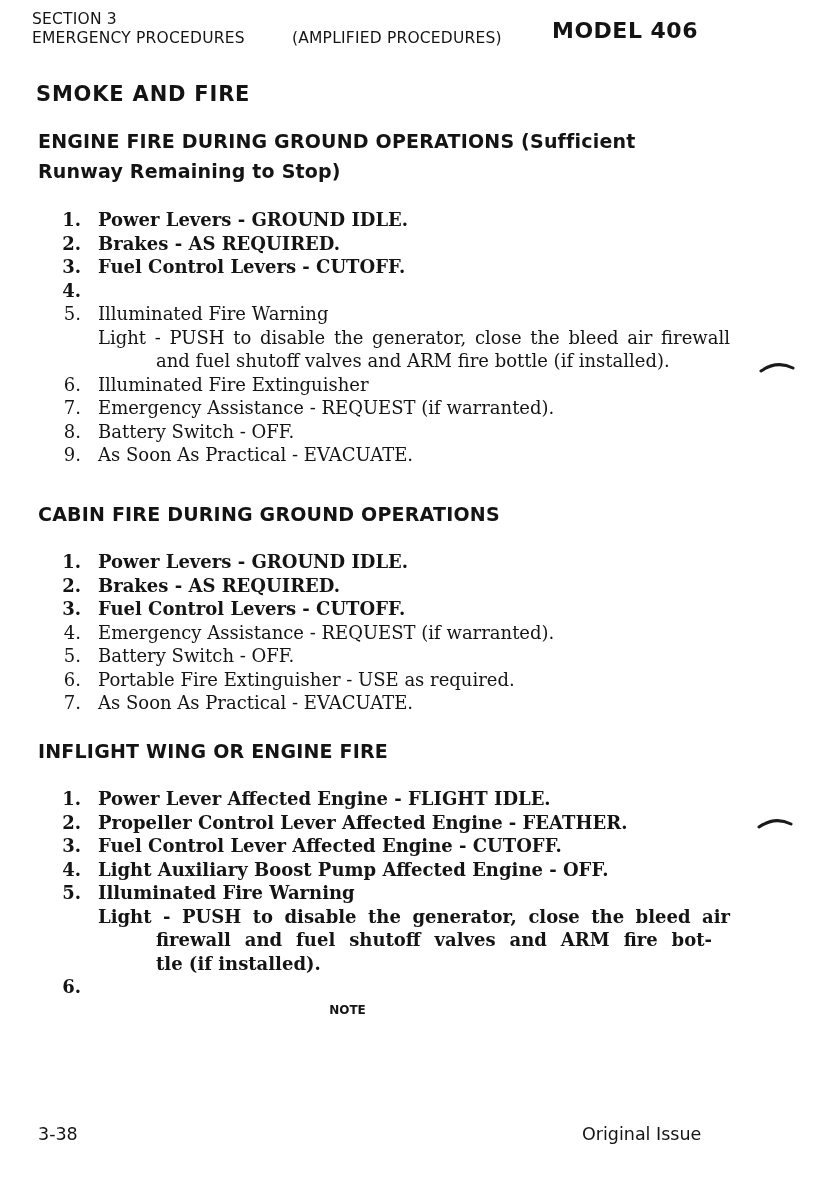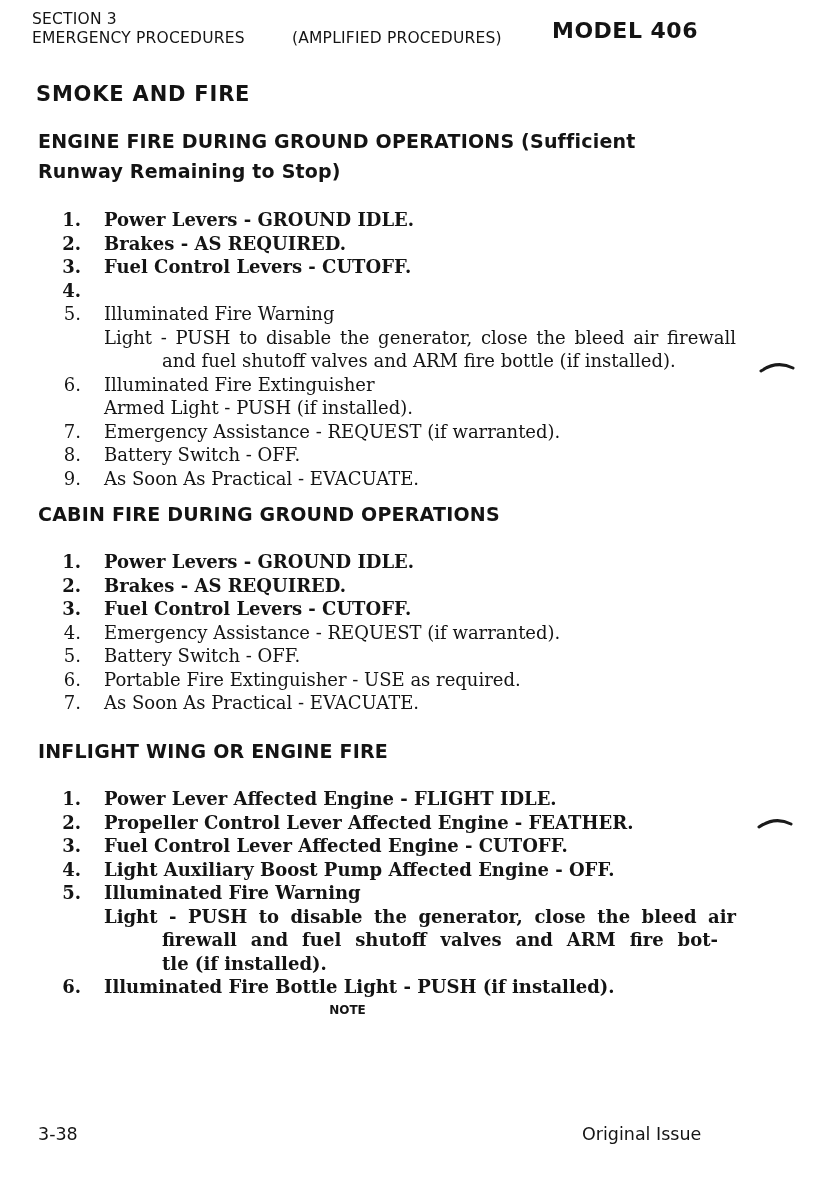--- a/index.html
+++ b/index.html
@@ -20,21 +20,21 @@
   .proc-list{position:absolute;left:48px;}
   #section-0 .sec-heading{top:127px;}
   #section-0 .proc-list{top:208px;}
   #section-1 .sec-heading{top:500px;}
   #section-1 .proc-list{top:550px;}
   #section-2 .sec-heading{top:737px;}
   #section-2 .proc-list{top:787px;}
   .item{display:flex;align-items:flex-start;font-size:18px;}
   .item.bold{font-weight:700;}
   .num{flex:0 0 33px;text-align:right;line-height:23.5px;}
-  .txt{margin-left:23px;}
+  .txt{margin-left:17px;}
   .line{line-height:23.5px;}
   .l1{margin-left:58px;}
   .spread{text-align:justify;text-align-last:justify;}
   .l0.spread{width:632px;}
   .l1.spread{width:556px;}
   
   #note-label{left:125px;top:1003px;width:445px;text-align:center;font-family:"DejaVu Sans",sans-serif;font-weight:700;font-size:12px;}
   #note-text{left:125px;top:1024px;width:445px;font-style:italic;font-size:17.5px;}
   .nline{line-height:21.5px;}
   .spread-n{text-align:justify;text-align-last:justify;width:445px;}
@@ -91,21 +91,20 @@
           <div class="txt">
             <div class="line l0">Illuminated Fire Warning</div>
             <div class="line l0 spread">Light - PUSH to disable the generator, close the bleed air firewall</div>
             <div class="line l1">and fuel shutoff valves and ARM fire bottle (if installed).</div>
           </div>
         </div>
         <div class="item">
           <span class="num">6.</span>
           <div class="txt">
             <div class="line l0">Illuminated Fire Extinguisher</div>
-            <div class="line l0">Armed Light - PUSH (if installed).</div>
           </div>
         </div>
         <div class="item">
           <span class="num">7.</span>
           <div class="txt">
             <div class="line l0">Emergency Assistance - REQUEST (if warranted).</div>
           </div>
         </div>
         <div class="item">
           <span class="num">8.</span>
@@ -205,23 +204,20 @@
           <span class="num">5.</span>
           <div class="txt">
             <div class="line l0">Illuminated Fire Warning</div>
             <div class="line l0 spread">Light - PUSH to disable the generator, close the bleed air</div>
             <div class="line l1 spread">firewall and fuel shutoff valves and ARM fire bot-</div>
             <div class="line l1">tle (if installed).</div>
           </div>
         </div>
         <div class="item bold">
           <span class="num">6.</span>
-          <div class="txt">
-            <div class="line l0">Illuminated Fire Bottle Light - PUSH (if installed).</div>
-          </div>
         </div>
       </div>
   </section>
 
   <div class="abs" id="note-label">NOTE</div>
 
   <svg class="abs" id="mark-1" width="36" height="16" viewBox="0 0 36 16">
     <path d="M2 12 Q 18 1 34 9" fill="none" stroke="#1a1a1a" stroke-width="3" stroke-linecap="round"></path>
   </svg>
   <svg class="abs" id="mark-2" width="36" height="16" viewBox="0 0 36 16">

